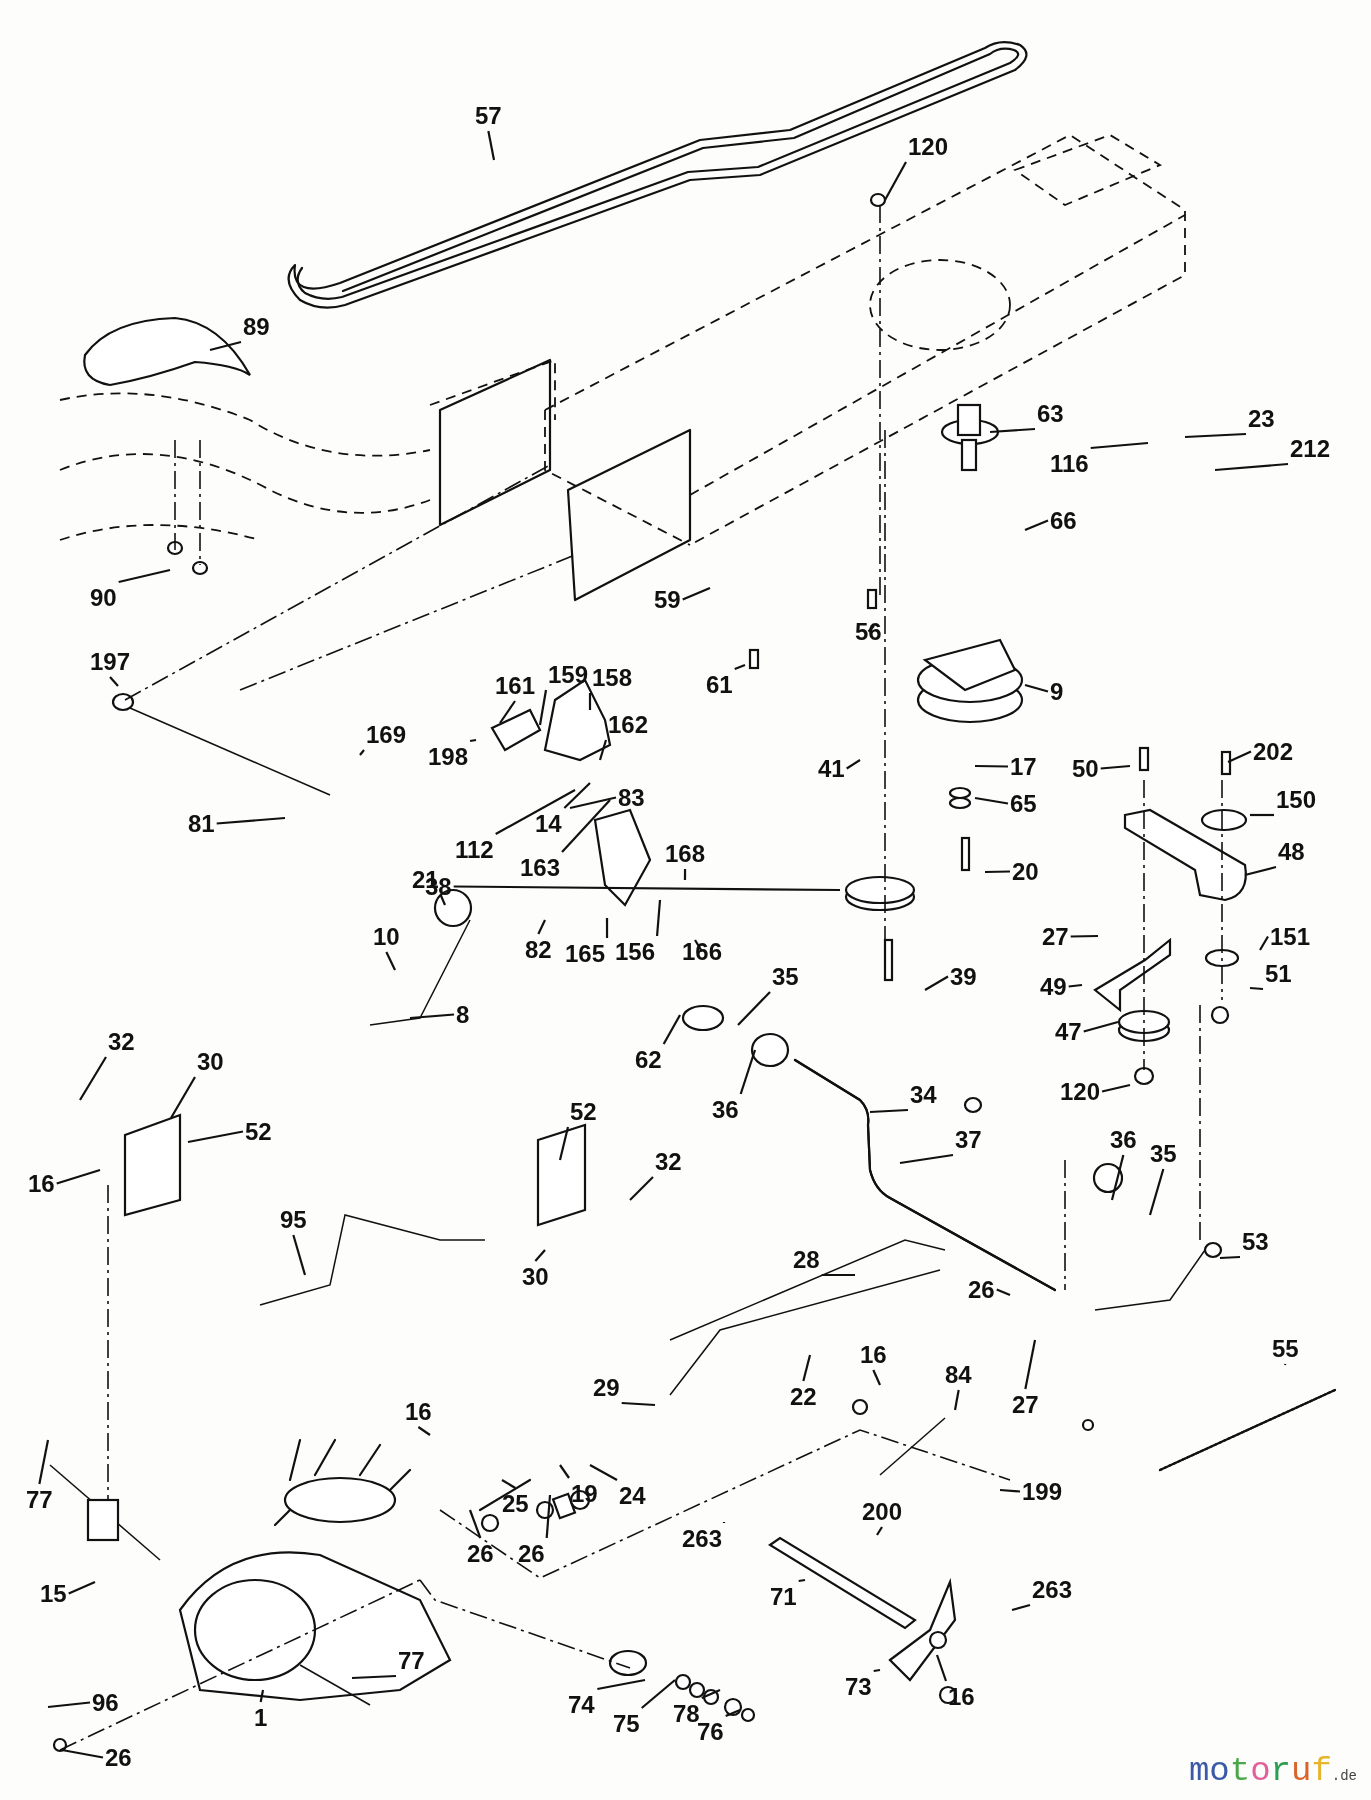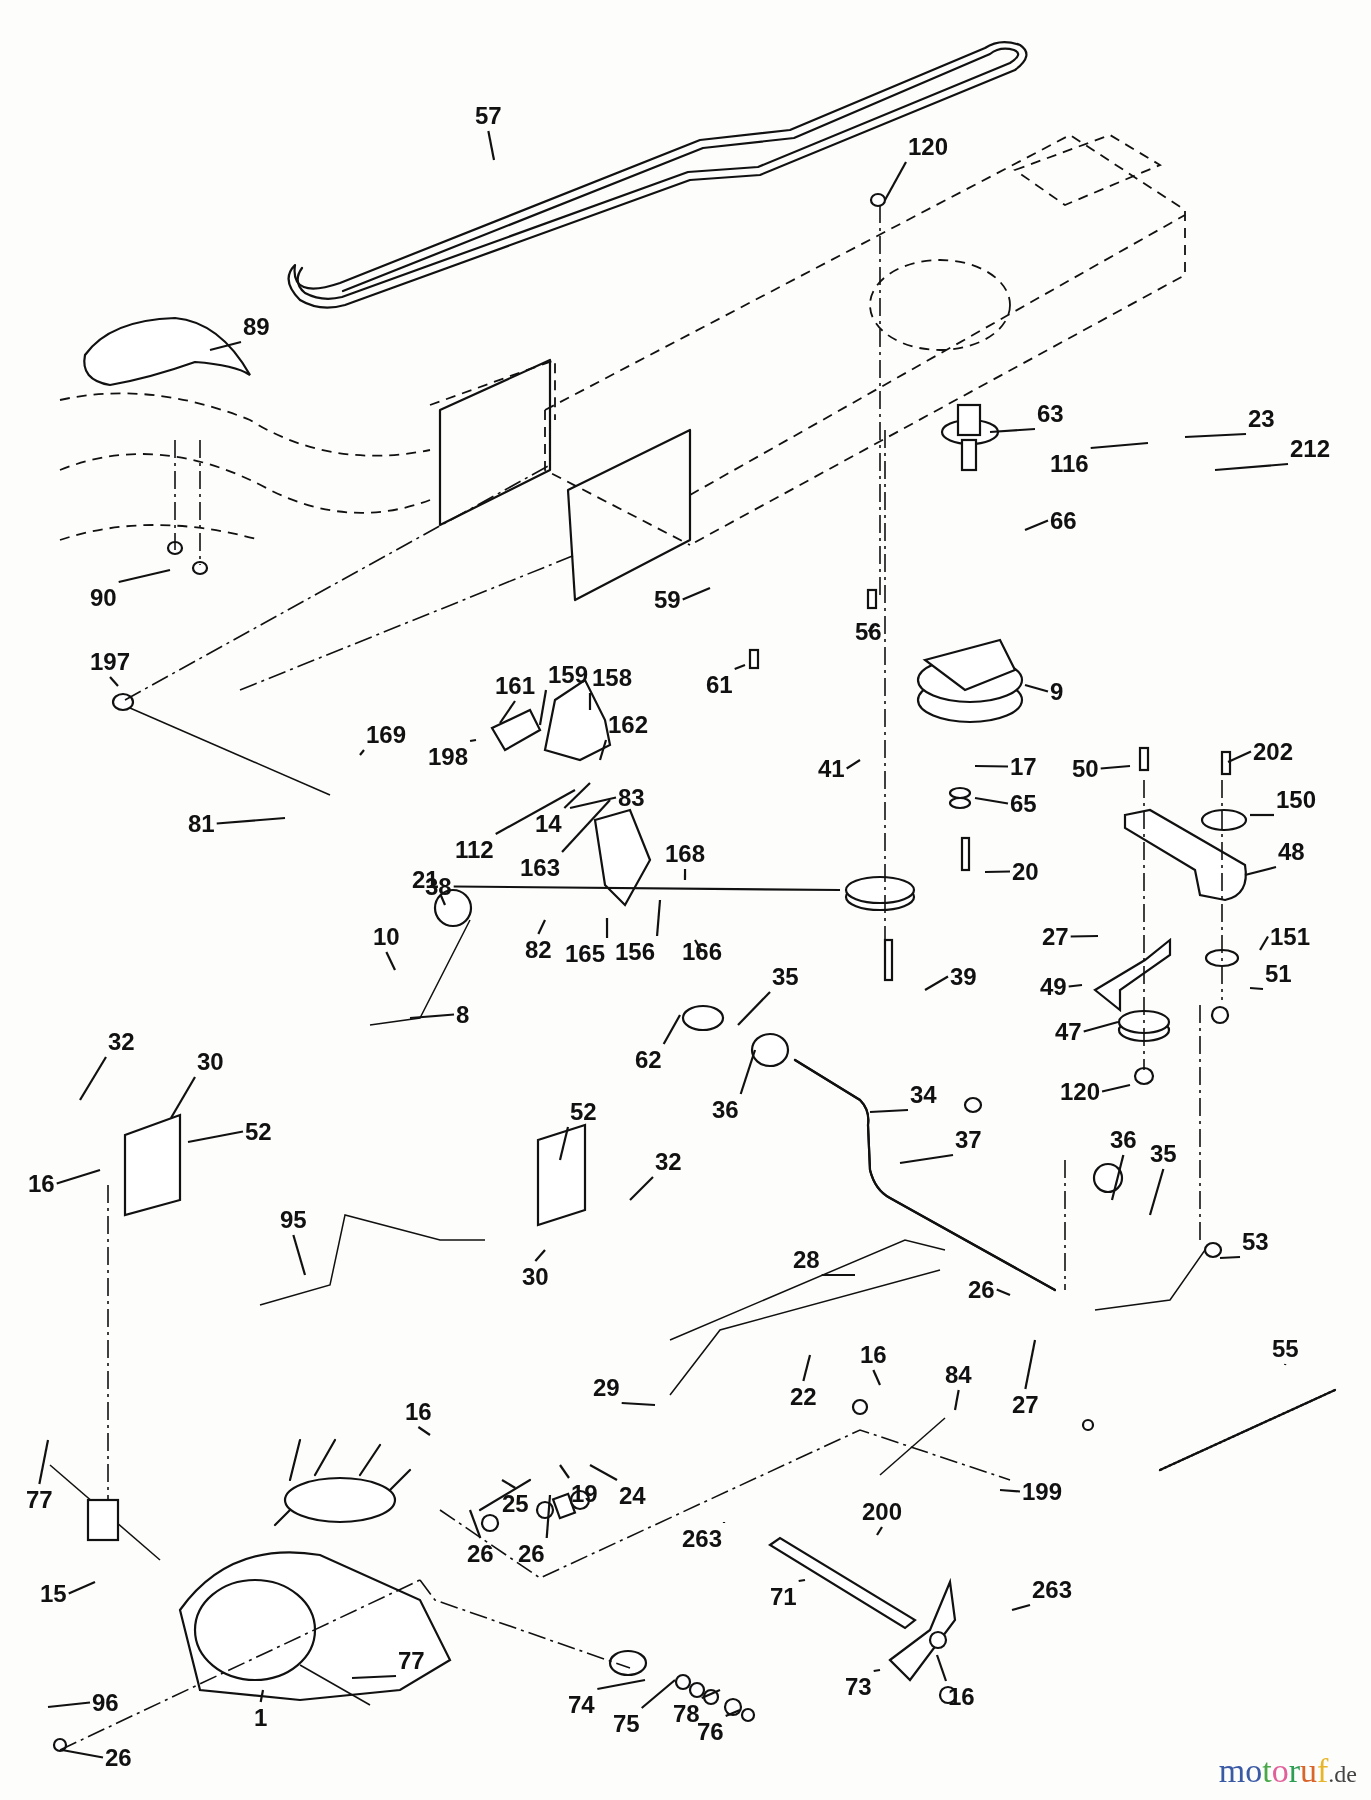--- a/index.html
+++ b/index.html
@@ -6,22 +6,22 @@
   body{width:1371px;height:1800px;position:relative;overflow:hidden;font-family:"Liberation Sans",sans-serif;}
   #diagram{position:absolute;left:0;top:0;width:1371px;height:1800px;}
   .lbl{font-family:"Liberation Sans",sans-serif;font-weight:bold;font-size:24px;fill:#111;}
   .part{fill:none;stroke:#111;stroke-width:2.2;stroke-linejoin:round;stroke-linecap:round;}
   .thin{fill:none;stroke:#111;stroke-width:1.5;}
   .dash{fill:none;stroke:#111;stroke-width:1.8;stroke-dasharray:10 7;}
   .axis{fill:none;stroke:#111;stroke-width:1.6;stroke-dasharray:18 5 3 5;}
   .leader{stroke:#111;stroke-width:2.2;}
   .fillw{fill:#fff;stroke:#111;stroke-width:2.2;}
   .wm{position:absolute;right:14px;bottom:10px;font-family:"Liberation Serif",serif;font-size:34px;letter-spacing:0;}
-  .wm span{display:inline-block;}
-  .wm .tld{font-size:24px;color:#444;}
+  .wm span{display:inline-block;font-family:Liberation Mono, monospace;}
+  .wm .tld{font-size:14px;color:#444;}
 </style>
 </head>
 <body>
 
 <svg id="diagram" viewBox="0 0 1371 1800" xmlns="http://www.w3.org/2000/svg">
 
   <g>
     <path class="part" d="M295,265 Q280,280 300,300 Q320,312 345,305 L690,180 L760,175 L1015,70 Q1035,55 1020,45 Q1000,38 985,48 L790,130 L700,140 L340,283 Q290,300 295,265 Z" stroke-width="5"></path>
     <path class="part" d="M302,268 Q292,282 305,293 Q322,302 342,297 L688,172 L758,167 L1010,63 Q1024,54 1014,50 Q1000,46 990,54 L794,138 L703,148 L343,291" stroke-width="1.5"></path>
   </g>

